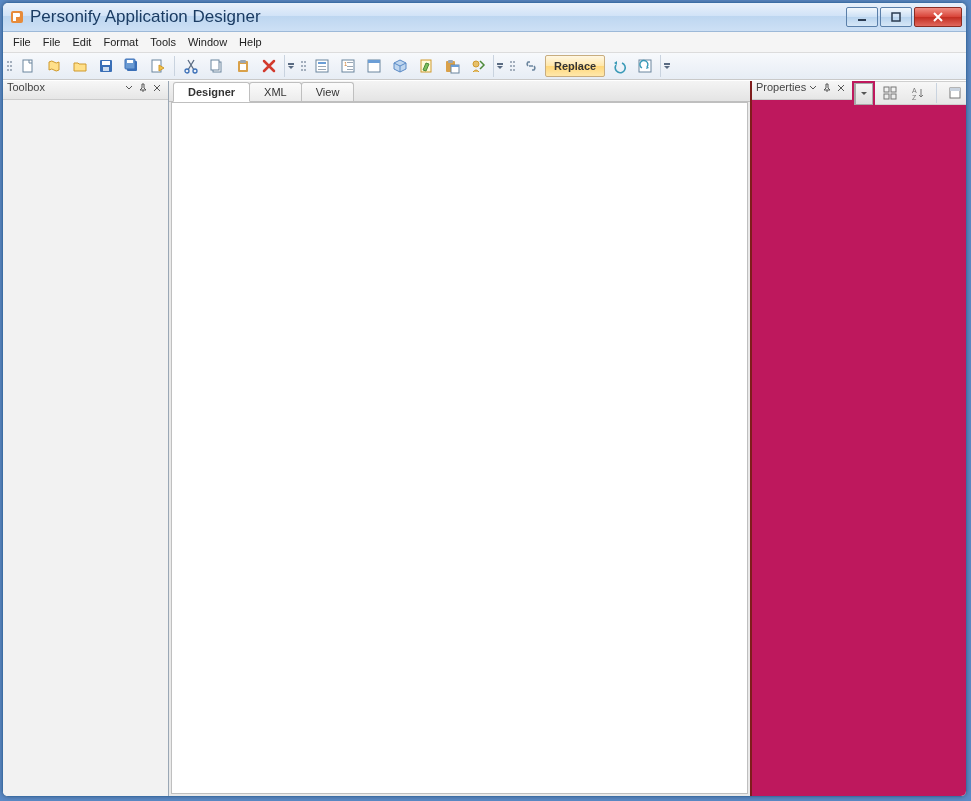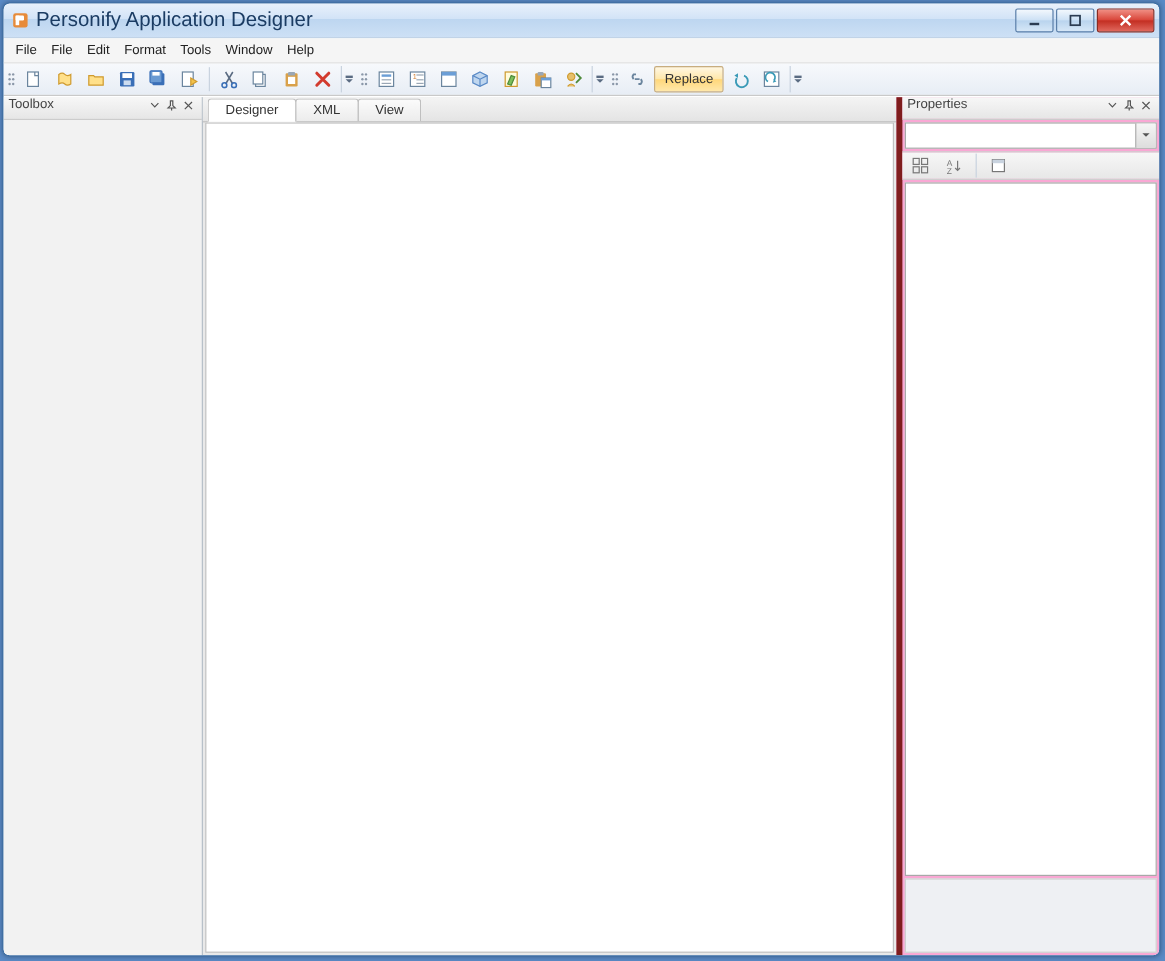--- a/index.html
+++ b/index.html
@@ -11,39 +11,39 @@
 .winbtns{display:flex;gap:2px;margin-left:auto}
 .winbtn{width:30px;height:18px;border:1px solid #5a7fa9;border-radius:2px;background:linear-gradient(#f3f8fd,#cde1f5 48%,#b9d4ee 52%,#d6e7f7);display:flex;align-items:center;justify-content:center;cursor:default}
 .winbtn svg{display:block}
 .winbtn.close{width:46px;background:linear-gradient(#f08f84,#d9463a 48%,#c32e22 52%,#e0685d);border-color:#8a2c22}
 .menubar{height:20px;background:#f5f5f5;border-bottom:1px solid #dcdcdc;display:flex;align-items:center;padding:0 4px;gap:0}
 .menubar span{padding:2px 6px;color:#222;cursor:default}
 .toolbars{height:26px;background:linear-gradient(#f7f9fc,#e7edf5);border-bottom:1px solid #c9c9c9;display:flex;align-items:center;padding:0 2px}
 .grip{width:6px;height:22px;display:flex;flex-direction:column;justify-content:center;gap:2px;margin:0 2px;cursor:default}
 .grip i{width:2px;height:2px;background:#8a97a8;border-radius:1px;box-shadow:3px 0 0 #8a97a8}
 .tbtn{width:22px;height:22px;border:1px solid transparent;border-radius:2px;display:flex;align-items:center;justify-content:center;cursor:default;margin:0 1px}
-.tbtn.text{width:auto;padding:0 8px;font-weight:normal;color:#333;height:20px}
+.tbtn.text{width:auto;padding:0 8px;font-weight:bold;color:#333;height:20px}
 .tbtn.active{border-color:#c8ad7f;background:linear-gradient(#fff7e3,#ffe8ab 48%,#ffd77a 52%,#ffe8ab)}
 .overflow{width:12px;height:22px;border-left:1px solid #c9d3df;display:flex;flex-direction:column;align-items:center;justify-content:center;gap:1px;margin:0 2px}
 .overflow .bar{width:6px;height:2px;background:#5a6b82}
 .overflow .tri{width:0;height:0;border-left:3px solid transparent;border-right:3px solid transparent;border-top:3px solid #5a6b82}
 .sep{width:1px;height:20px;background:#c9d3df;margin:0 3px}
 .body{flex:1;display:flex;min-height:0;border-top:1px solid #fff}
 .panel{background:#f2f2f2;display:flex;flex-direction:column;min-height:0}
 .panel-head{height:18px;background:linear-gradient(#f7f7f7,#e6e6e6);border-bottom:1px solid #ccc;display:flex;align-items:flex-start;padding:0 4px;color:#444}
 .panel-head .title{flex:1}
 .pin,.closep,.dd{width:14px;height:14px;display:flex;align-items:center;justify-content:center;cursor:default;color:#555}
 .toolbox{width:165px;border-right:1px solid #9aa7b5}
 .toolbox .content{flex:1;background:#f2f2f2}
 .center{flex:1;display:flex;flex-direction:column;min-width:0;background:#e9e9e9}
 .tabs{height:20px;background:linear-gradient(#f4f4f4,#e4e4e4);border-bottom:1px solid #bfbfbf;display:flex;align-items:flex-end;padding-left:4px;gap:0}
 .tab{height:18px;padding:0 14px;border:1px solid #bfbfbf;border-bottom:none;background:linear-gradient(#fbfbfb,#ececec);display:flex;align-items:center;color:#333;cursor:default;border-radius:3px 3px 0 0;margin-right:-1px}
-.tab.active{background:#fff;border-bottom:1px solid #fff;position:relative;top:1px;font-weight:normal}
+.tab.active{background:#fff;border-bottom:1px solid #fff;position:relative;top:1px;font-weight:bold}
 .designer{flex:1;background:#fff;border:1px solid #bfbfbf;margin:0 2px 2px 2px}
-.properties{width:214px;border-left:5px solid #7f1d1d;background:#f9a8d4;display:flex;flex-direction:column}
+.properties{width:214px;border-left:2px solid #7f1d1d;background:#be185d;display:flex;flex-direction:row}
 .prop-combo{height:20px;margin:2px;border:1px solid #a8a8a8;background:#fff;display:flex;align-items:center;justify-content:flex-end}
 .prop-combo .dd-btn{width:16px;height:100%;border-left:1px solid #a8a8a8;background:linear-gradient(#f5f5f5,#ddd);display:flex;align-items:center;justify-content:center}
 .prop-toolbar{height:22px;border:1px solid #cfcfcf;border-left:none;border-right:none;background:linear-gradient(#f7f7f7,#e7e7e7);display:flex;align-items:center;gap:2px;padding:0 2px}
 .prop-grid{flex:1;background:#fff;border:1px solid #a8a8a8;margin:2px}
 .prop-desc{height:60px;background:#eef0f3;border:1px solid #cfcfcf;margin:0 2px 2px 2px}
 svg{pointer-events:none}
 </style>
 </head>
 <body>
 

